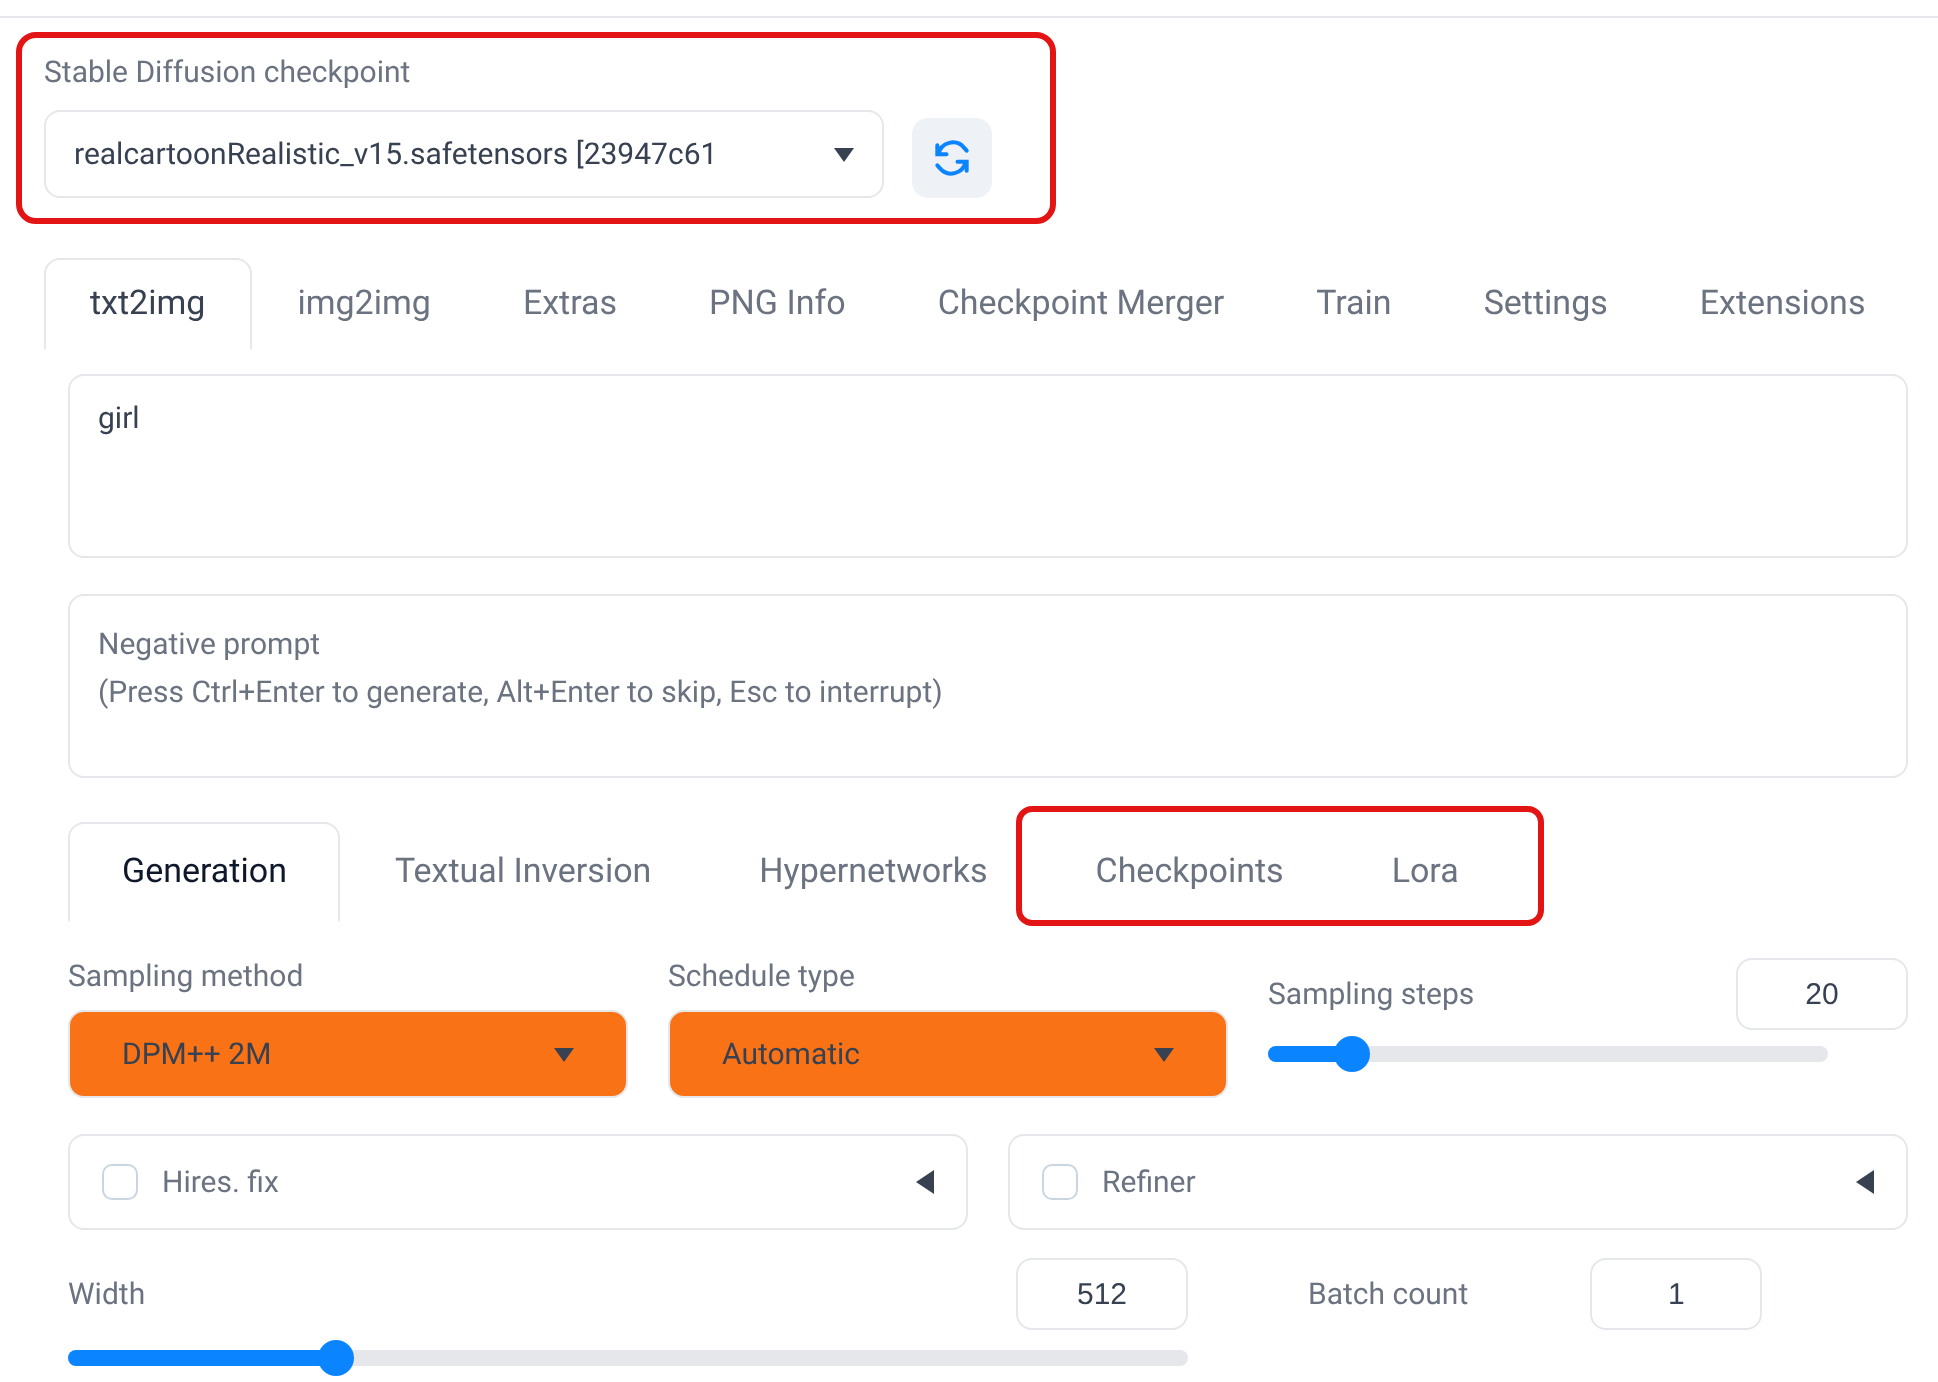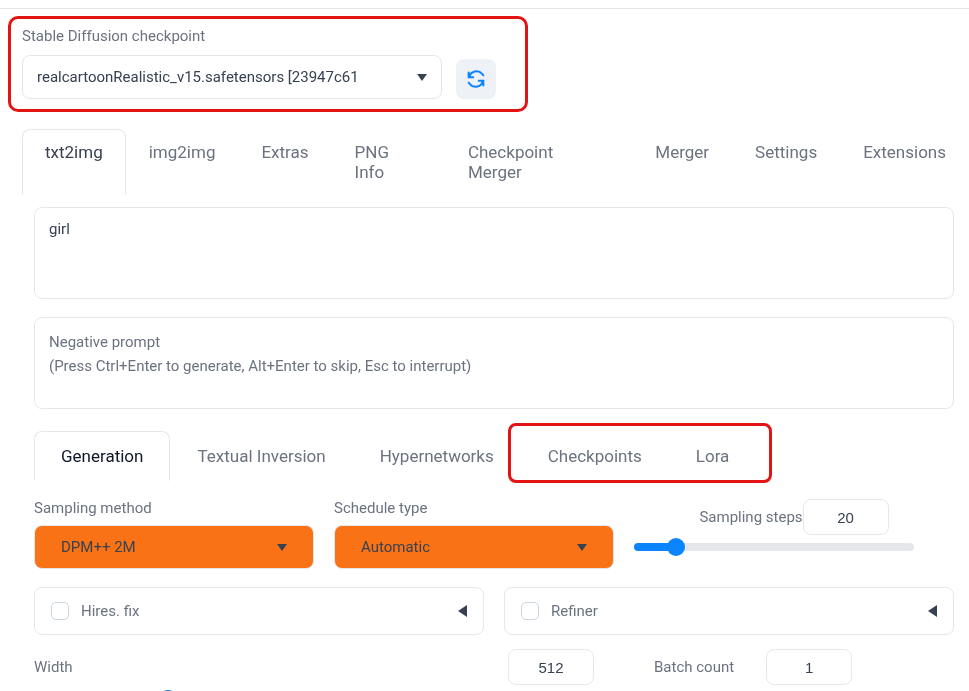--- a/index.html
+++ b/index.html
@@ -31,36 +31,36 @@
 
 .gen-body { padding: 18px 0 0 0; width: 920px; }
 .row { display: flex; gap: 20px; margin-bottom: 18px; }
 .field { display: flex; flex-direction: column; gap: 8px; }
 .field-label { font-size: 15px; color: #6b7280; }
 .select { height: 44px; border: 1px solid #e5e7eb; border-radius: 8px; padding: 0 26px; display: flex; align-items: center; justify-content: space-between; cursor: pointer; background: #f97316; color: #374151; }
 .select.w280 { width: 280px; }
 .numbox { width: 86px; height: 36px; border: 1px solid #e5e7eb; border-radius: 8px; text-align: center; font-size: 15px; color: #374151; background: #fff; }
 
 .sampling-steps { flex: 1; }
-.steps-row { display: flex; align-items: center; justify-content: center; }
+.steps-row { display: flex; align-items: center; justify-content: space-between; }
 .slider { position: relative; width: 280px; height: 8px; background: #e5e7eb; border-radius: 4px; cursor: pointer; }
 .slider .fill { position: absolute; left: 0; top: 0; height: 8px; background: #0a84ff; border-radius: 4px; }
 .slider .thumb { position: absolute; top: 50%; width: 18px; height: 18px; background: #0a84ff; border-radius: 50%; transform: translate(-50%, -50%); }
 
 .expand-row { display: flex; gap: 20px; }
 .expand-box { flex: 1; height: 48px; border: 1px solid #e5e7eb; border-radius: 8px; display: flex; align-items: center; justify-content: space-between; padding: 0 16px; cursor: pointer; }
 .expand-left { display: flex; align-items: center; gap: 12px; }
 .checkbox { width: 18px; height: 18px; border: 1.5px solid #cbd5e1; border-radius: 5px; background: #fff; display: inline-block; }
 .tri-left { border-top: 6px solid transparent; border-bottom: 6px solid transparent; border-right: 9px solid #374151; display: inline-block; }
 
 .width-row { display: flex; gap: 60px; margin-top: 14px; }
 .width-field { display: flex; flex-direction: column; gap: 10px; width: 560px; }
 .width-top { display: flex; justify-content: space-between; align-items: center; }
 .batch-field { display: flex; flex-direction: column; gap: 10px; }
-.batch-top { display: flex; justify-content: space-between; align-items: center; gap: 32px; }
+.batch-top { display: flex; justify-content: space-between; align-items: center; gap: 61px; }
 .wide-slider { width: 560px; height: 8px; background: #e5e7eb; border-radius: 4px; position: relative; cursor: pointer; }
 .wide-slider .fill { position: absolute; left: 0; top: 0; height: 8px; background: #0a84ff; border-radius: 4px; width: 24%; }
 .wide-slider .thumb { position: absolute; top: 50%; left: 24%; width: 18px; height: 18px; background: #0a84ff; border-radius: 50%; transform: translate(-50%, -50%); }
 </style>
 </head>
 <body>
 
 <div class="top-line"></div>
 
 <div class="checkpoint-highlight"></div>
@@ -79,21 +79,21 @@
     </button>
   </div>
 </div>
 
 <div class="main-tabs">
   <div class="main-tab active">txt2img</div>
   <div class="main-tab">img2img</div>
   <div class="main-tab">Extras</div>
   <div class="main-tab">PNG Info</div>
   <div class="main-tab">Checkpoint Merger</div>
-  <div class="main-tab">Merger</div>
+  <div class="main-tab">Train</div>
   <div class="main-tab">Settings</div>
   <div class="main-tab">Extensions</div>
 </div>
 
 <div class="panel-wrap">
   <div class="textarea prompt">girl</div>
   <div class="textarea">
     <div class="neg-placeholder">
       <div>Negative prompt</div>
       <div>(Press Ctrl+Enter to generate, Alt+Enter to skip, Esc to interrupt)</div>

